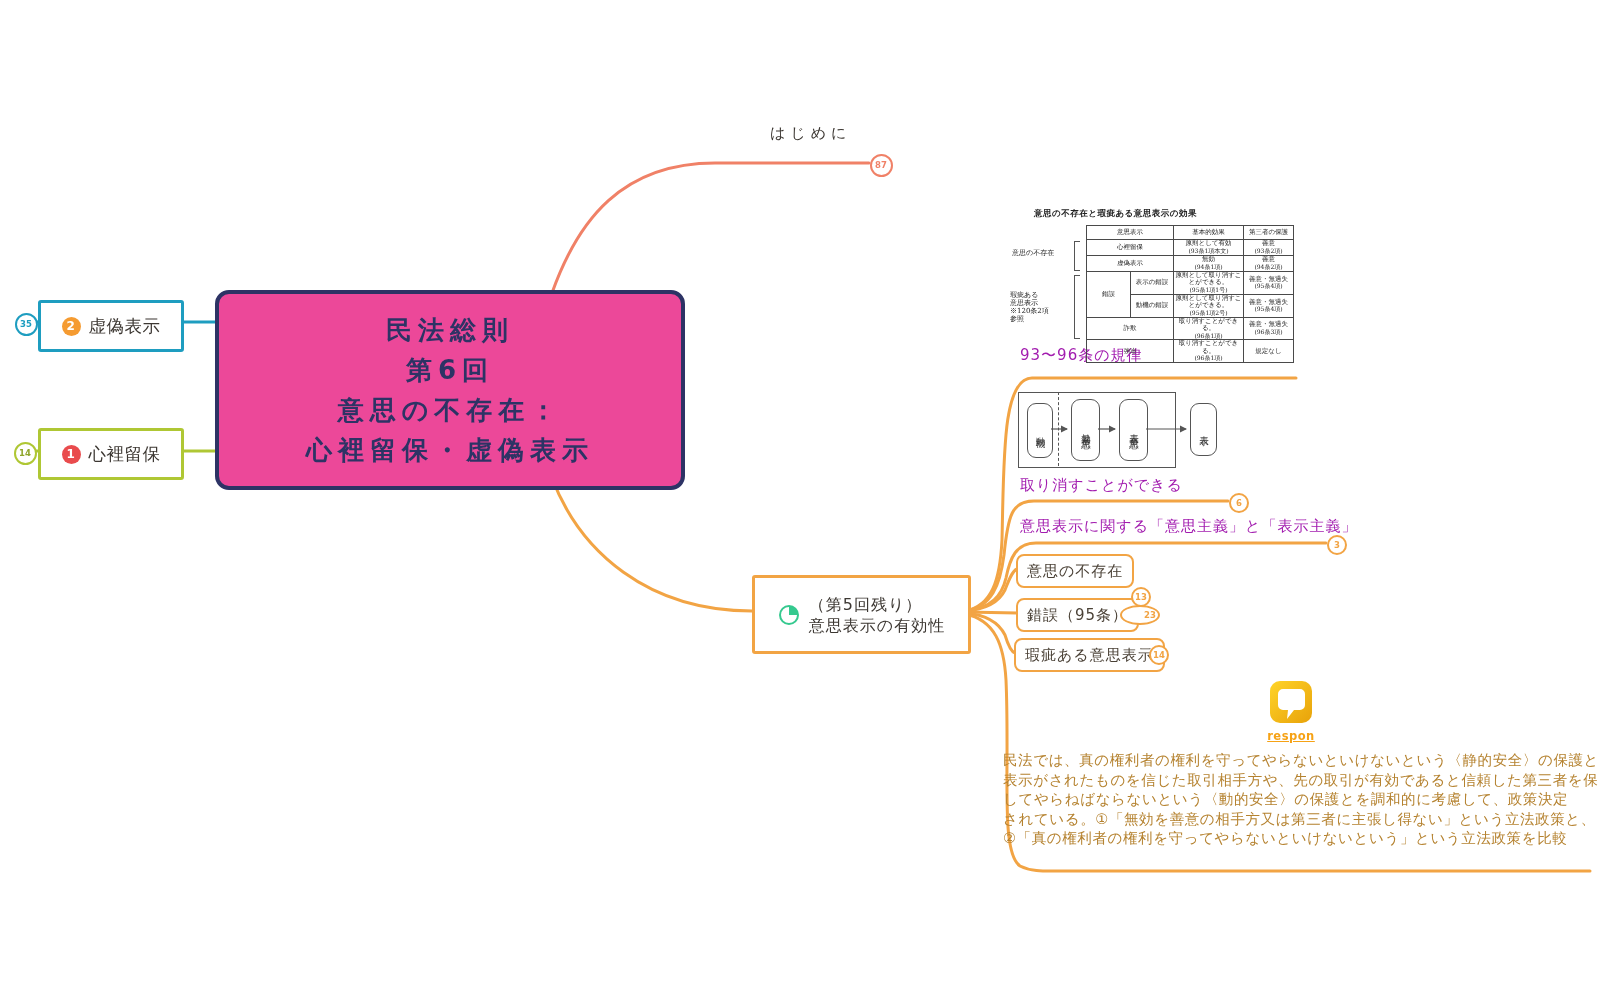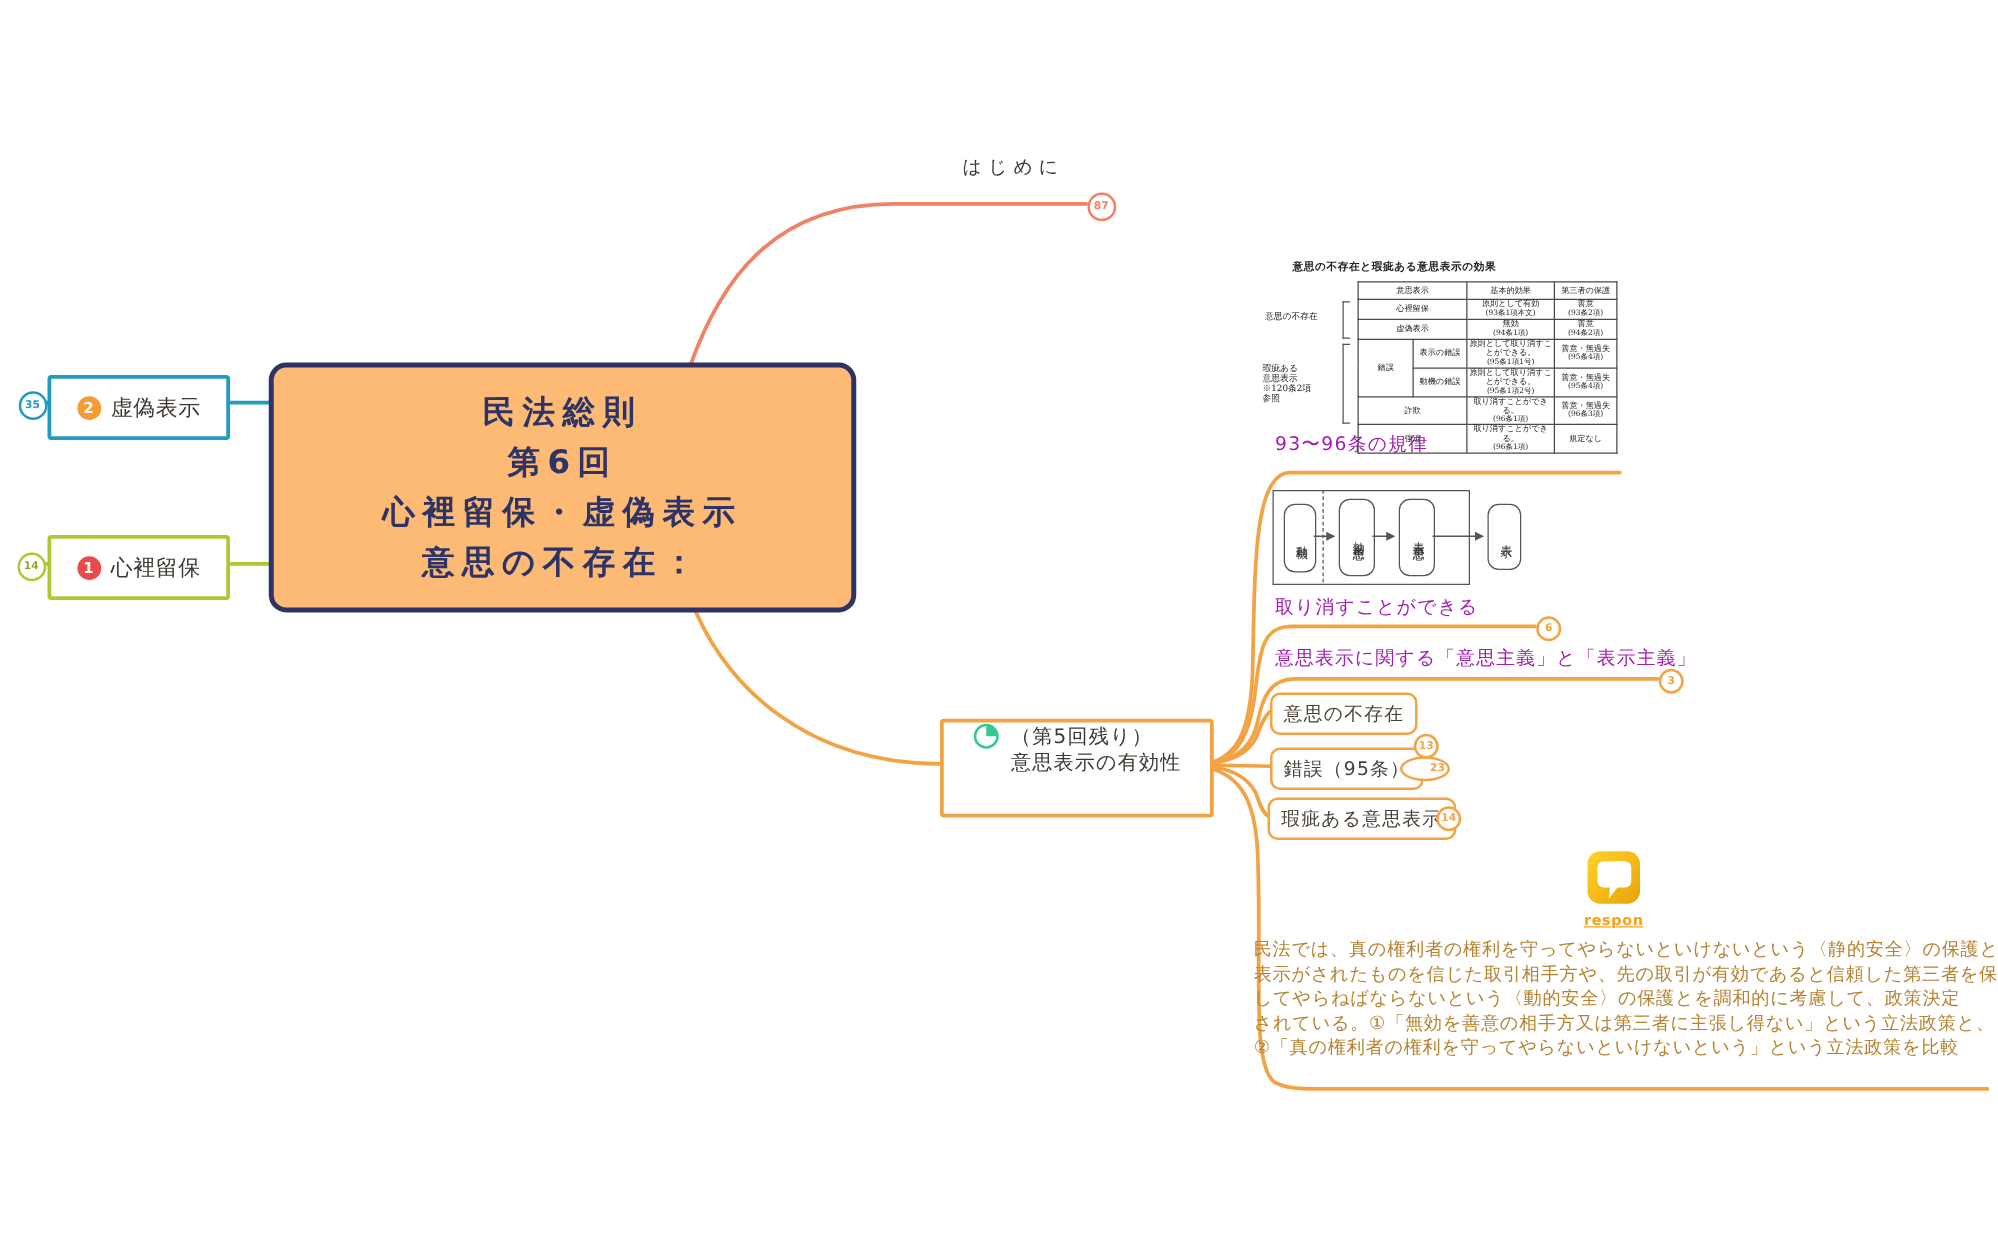--- a/index.html
+++ b/index.html
@@ -2,35 +2,35 @@
 <html><head>
 <meta charset="utf-8">
 <style>
   html,body{margin:0;padding:0;background:#ffffff;}
   body{width:1598px;height:989px;position:relative;overflow:hidden;
        font-family:"DejaVu Sans",sans-serif;}
   .abs{position:absolute;}
   svg.connectors{position:absolute;left:0;top:0;z-index:1;}
   
   .central-node{left:215px;top:290px;width:462px;height:192px;z-index:3;
-    background:#fdba74;border:4px solid #2D3365;border-radius:14px;
+    background:#ec4899;border:4px solid #2D3365;border-radius:14px;
     display:flex;flex-direction:column;align-items:center;justify-content:center;
     color:#2D3365;font-size:26px;font-weight:bold;letter-spacing:6px;line-height:40px;text-align:center;}
   .left-node{width:140px;height:46px;z-index:3;background:#fff;border-radius:3px;
     display:flex;align-items:center;justify-content:center;gap:8px;
     font-size:17.5px;color:#3C3732;letter-spacing:0.5px;}
   .left-node.kyogi{left:38px;top:300px;border:3px solid #1E9DC0;}
   .left-node.shinri{left:38px;top:428px;border:3px solid #AFC734;}
   .prio{width:19px;height:19px;border-radius:50%;display:flex;align-items:center;justify-content:center;
     color:#fff;font-size:12px;font-weight:bold;}
   .prio.p2{background:#F59B31;}
   .prio.p1{background:#E94B4D;}
   .hajimeni{left:770px;top:124px;z-index:3;font-size:15px;letter-spacing:5px;color:#3C3732;}
   .subroot{left:752px;top:575px;width:213px;height:73px;z-index:3;background:#fff;
-    border:3px solid #F2A444;border-radius:3px;display:flex;align-items:flex-start;justify-content:center;gap:9px;}
+    border:3px solid #F2A444;border-radius:3px;display:flex;align-items:center;justify-content:center;gap:9px;}
   .subroot .txt{font-size:16px;line-height:21px;letter-spacing:1px;color:#3C3732;}
   .branch-label{z-index:3;font-size:15px;letter-spacing:1px;color:#a21caf;white-space:nowrap;}
   .mini-node{z-index:3;background:#fff;border:2.5px solid #F2A444;border-radius:8px;height:30px;
     display:inline-flex;align-items:center;padding:0 9px;font-size:15px;letter-spacing:1px;color:#4A4136;white-space:nowrap;}
   .badge{z-index:4;background:#fff;border-radius:50%;display:flex;align-items:center;justify-content:center;
     font-size:8.5px;font-weight:600;}
   .badge.lg{width:19px;height:19px;}
   .badge.sm{width:16px;height:16px;}
   .badge.salmon{border:2px solid #F08167;color:#F08167;}
   .badge.teal{border:2px solid #1E9DC0;color:#1E9DC0;}
@@ -81,22 +81,22 @@
     <path stroke="#AFC734" stroke-width="3" d="M 176 451 L 217 451"></path>
     <path stroke="#F2A444" stroke-width="2" d="M 1112 569 L 1120 569"></path>
     <path stroke="#F2A444" stroke-width="2" d="M 1114 613 L 1120 613"></path>
     <path stroke="#F2A444" stroke-width="2" d="M 1142 653 L 1149 653"></path>
   </g>
 </svg>
 
 <div class="abs central-node">
   <div>民法総則</div>
   <div>第6回</div>
+  <div>意思の不存在：</div>
   <div>心裡留保・虚偽表示</div>
-  <div>意思の不存在：</div>
 </div>
 
 <div class="abs left-node kyogi">
   <span class="prio p2">2</span>
   <span>虚偽表示</span>
 </div>
 <div class="abs left-node shinri">
   <span class="prio p1">1</span>
   <span>心裡留保</span>
 </div>

